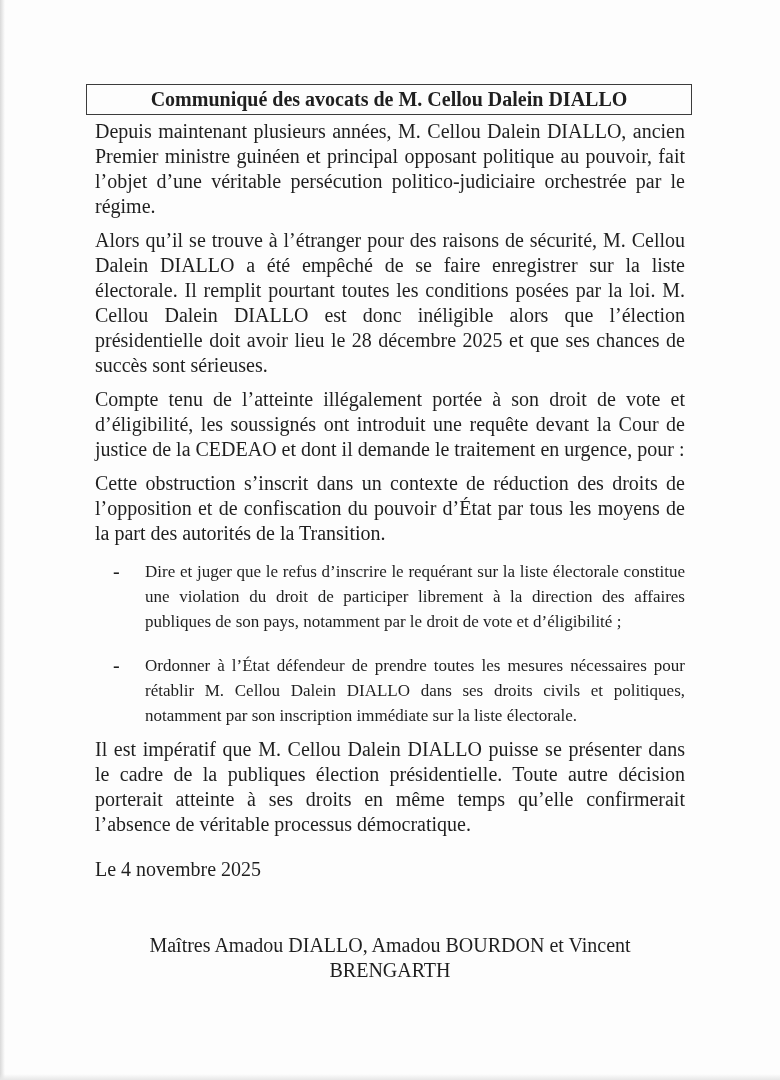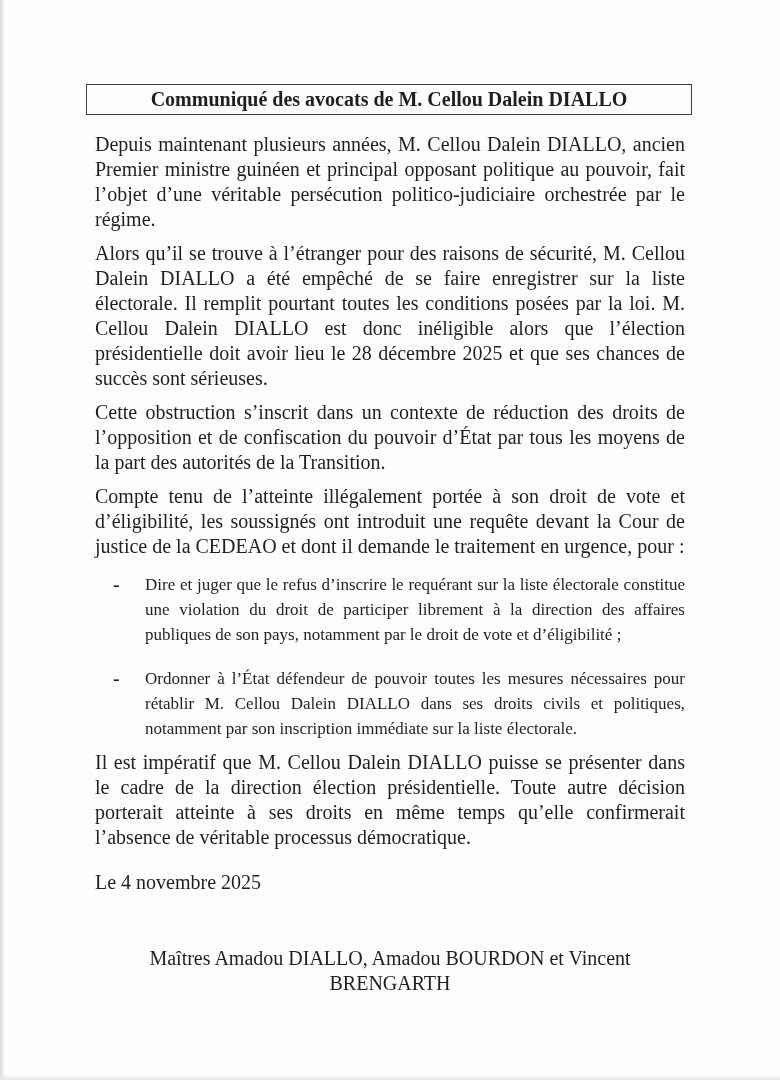--- a/index.html
+++ b/index.html
@@ -46,21 +46,21 @@
     font-size: 20px;
     line-height: 26px;
     padding: 1px 4px 2px;
   }
   .para {
     margin: 9px 0 0 0;
     font-size: 20px;
     line-height: 25px;
     text-align: justify;
   }
-  .para.first { margin-top: 17px; }
+  .para.first { margin-top: 4px; }
   .bullet-list { margin: 0; padding: 0; }
   .bullet-item {
     display: flex;
     margin-top: 13px;
   }
   .bullet-item.second { margin-top: 19px; }
   .bullet-dash {
     flex: 0 0 50px;
     box-sizing: border-box;
     padding-left: 18px;
@@ -96,35 +96,35 @@
   <div class="content">
 
     <div class="title-box">
       <span>Communiqué des avocats de M. Cellou Dalein DIALLO</span>
     </div>
 
     <p class="para first">Depuis maintenant plusieurs années, M. Cellou Dalein DIALLO, ancien Premier ministre guinéen et principal opposant politique au pouvoir, fait l’objet d’une véritable persécution politico-judiciaire orchestrée par le régime.</p>
 
     <p class="para">Alors qu’il se trouve à l’étranger pour des raisons de sécurité, M. Cellou Dalein DIALLO a été empêché de se faire enregistrer sur la liste électorale. Il remplit pourtant toutes les conditions posées par la loi. M. Cellou Dalein DIALLO est donc inéligible alors que l’élection présidentielle doit avoir lieu le 28 décembre 2025 et que ses chances de succès sont sérieuses.</p>
 
+    <p class="para">Compte tenu de l’atteinte illégalement portée à son droit de vote et d’éligibilité, les soussignés ont introduit une requête devant la Cour de justice de la CEDEAO et dont il demande le traitement en urgence, pour :</p>
+
     <p class="para">Cette obstruction s’inscrit dans un contexte de réduction des droits de l’opposition et de confiscation du pouvoir d’État par tous les moyens de la part des autorités de la Transition.</p>
-
-    <p class="para">Compte tenu de l’atteinte illégalement portée à son droit de vote et d’éligibilité, les soussignés ont introduit une requête devant la Cour de justice de la CEDEAO et dont il demande le traitement en urgence, pour :</p>
 
     <div class="bullet-list">
       <div class="bullet-item">
         <span class="bullet-dash">-</span>
         <span class="bullet-text">Dire et juger que le refus d’inscrire le requérant sur la liste électorale constitue une violation du droit de participer librement à la direction des affaires publiques de son pays, notamment par le droit de vote et d’éligibilité ;</span>
       </div>
       <div class="bullet-item second">
         <span class="bullet-dash">-</span>
-        <span class="bullet-text">Ordonner à l’État défendeur de pouvoir toutes les mesures nécessaires pour rétablir M. Cellou Dalein DIALLO dans ses droits civils et politiques, notamment par son inscription immédiate sur la liste électorale.</span>
+        <span class="bullet-text">Ordonner à l’État défendeur de prendre toutes les mesures nécessaires pour rétablir M. Cellou Dalein DIALLO dans ses droits civils et politiques, notamment par son inscription immédiate sur la liste électorale.</span>
       </div>
     </div>
 
-    <p class="para">Il est impératif que M. Cellou Dalein DIALLO puisse se présenter dans le cadre de la direction élection présidentielle. Toute autre décision porterait atteinte à ses droits en même temps qu’elle confirmerait l’absence de véritable processus démocratique.</p>
+    <p class="para">Il est impératif que M. Cellou Dalein DIALLO puisse se présenter dans le cadre de la publiques élection présidentielle. Toute autre décision porterait atteinte à ses droits en même temps qu’elle confirmerait l’absence de véritable processus démocratique.</p>
 
     <p class="date-line">Le 4 novembre 2025</p>
 
     <p class="signature-line">Maîtres Amadou DIALLO, Amadou BOURDON et Vincent BRENGARTH</p>
 
   </div>
 </div>
 
 </body></html>

